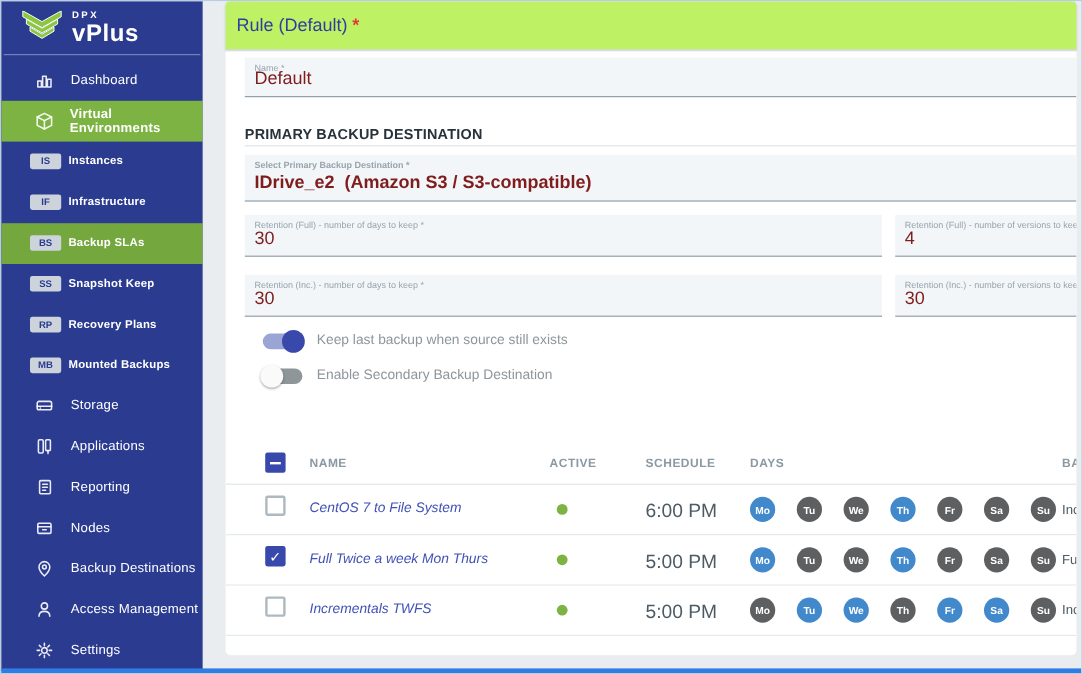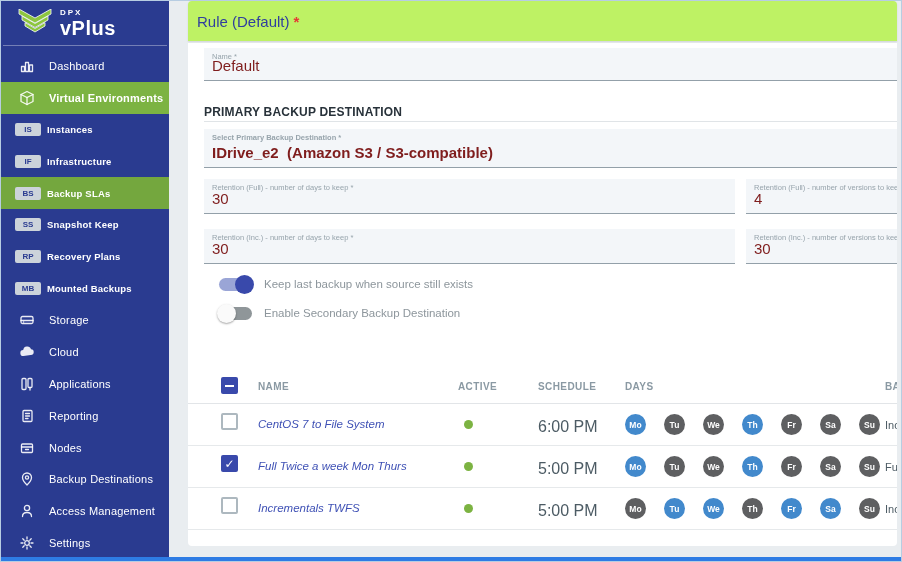--- a/index.html
+++ b/index.html
@@ -9,21 +9,21 @@
   .bottom-strip { position:absolute; left:0; right:0; bottom:0; height:4px; background:#2e7ce4; z-index:50; }
 
   
   .sidebar { position:absolute; left:0; top:0; width:168px; height:558px; background:#2a3b90; overflow:hidden; }
   .brand { height:44px; display:flex; align-items:center; padding-left:17px; }
   .brand-text { margin-left:8px; color:#fff; line-height:1; }
   .brand-dpx { font-size:8px; font-weight:bold; letter-spacing:2px; display:block; }
   .brand-vplus { font-size:20px; font-weight:bold; letter-spacing:0.5px; display:block; margin-top:1px; }
   .brand-divider { height:1px; background:rgba(255,255,255,0.35); margin:0 2px; }
   .nav { position:absolute; top:49px; left:0; right:0; bottom:0; display:flex; flex-direction:column; }
-  .nav-item { flex:1 1 0; display:flex; align-items:center; padding-left:12px; cursor:pointer; }
+  .nav-item { flex:1 1 0; display:flex; align-items:center; padding-left:22px; cursor:pointer; }
   .nav-item.active-main { background:#7cb342; }
   .nav-item.active-sub { background:#74a73e; }
   .nav-icon { width:28px; display:flex; justify-content:center; align-items:center; }
   .nav-label { color:#fff; font-size:11px; margin-left:8px; letter-spacing:0.2px; }
   .nav-item.sub .nav-label { font-size:9.5px; font-weight:bold; margin-left:6px; }
   .nav-item.active-main .nav-label { font-weight:bold; font-size:11px; }
   .nav-badge { width:26px; height:13px; background:#ccd3da; color:#2a3b90; font-size:8px; font-weight:bold;
                border-radius:2px; display:flex; align-items:center; justify-content:center; margin-left:2px; }
   .nav-icon svg { stroke:rgba(255,255,255,0.9); fill:none; stroke-width:1.3; stroke-linecap:round; stroke-linejoin:round; }
 
@@ -155,28 +155,20 @@
         <span class="nav-icon">
           <svg width="16" height="16" viewBox="0 0 16 16">
               <rect x="2" y="4.5" width="12" height="7" rx="1.5"></rect>
               <path d="M2 8.5 H14"></path>
               <circle cx="4.6" cy="10" r="0.7" fill="rgba(255,255,255,0.9)" stroke="none"></circle>
             </svg>
         </span>
         <span class="nav-label">Storage</span>
       </div>
 
-      <div class="nav-item">
-        <span class="nav-icon">
-          <svg width="16" height="16" viewBox="0 0 16 16">
-              <path d="M4.5 12 a3 3 0 0 1 -0.3 -6 a4 4 0 0 1 7.8 -0.8 a2.9 2.9 0 0 1 -0.4 5.8 z" fill="rgba(255,255,255,0.9)" stroke="none"></path>
-            </svg>
-        </span>
-        <span class="nav-label">Cloud</span>
-      </div>
 
       <div class="nav-item">
         <span class="nav-icon">
           <svg width="16" height="16" viewBox="0 0 16 16">
               <rect x="3" y="2.5" width="4" height="11" rx="1"></rect>
               <rect x="9" y="2.5" width="4" height="9" rx="1"></rect>
               <path d="M11 11.5 V14"></path>
             </svg>
         </span>
         <span class="nav-label">Applications</span>

